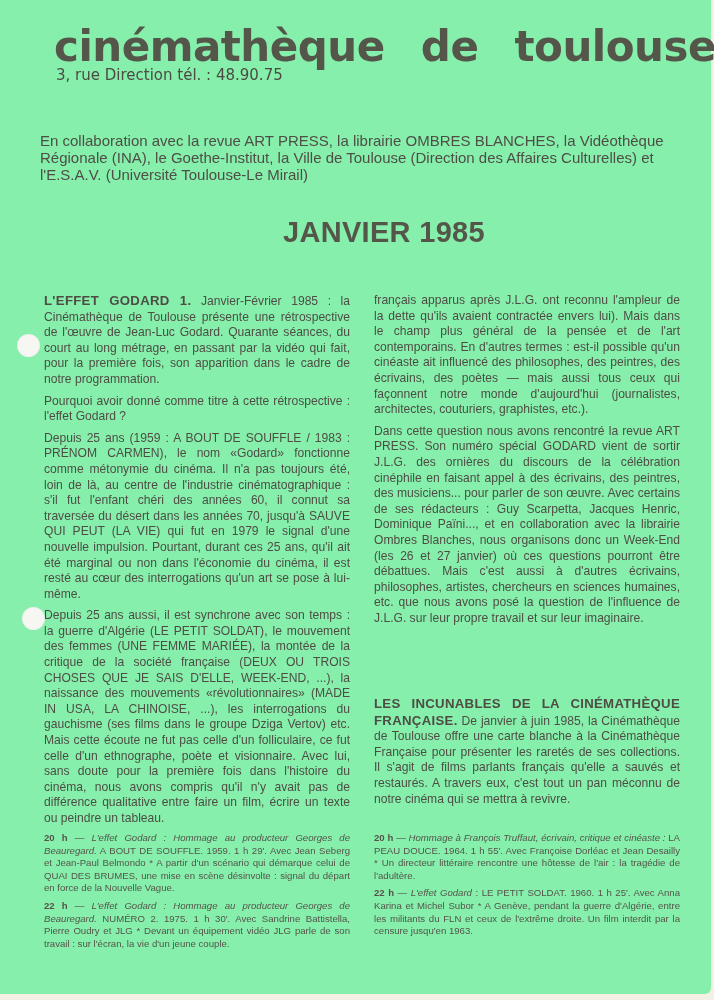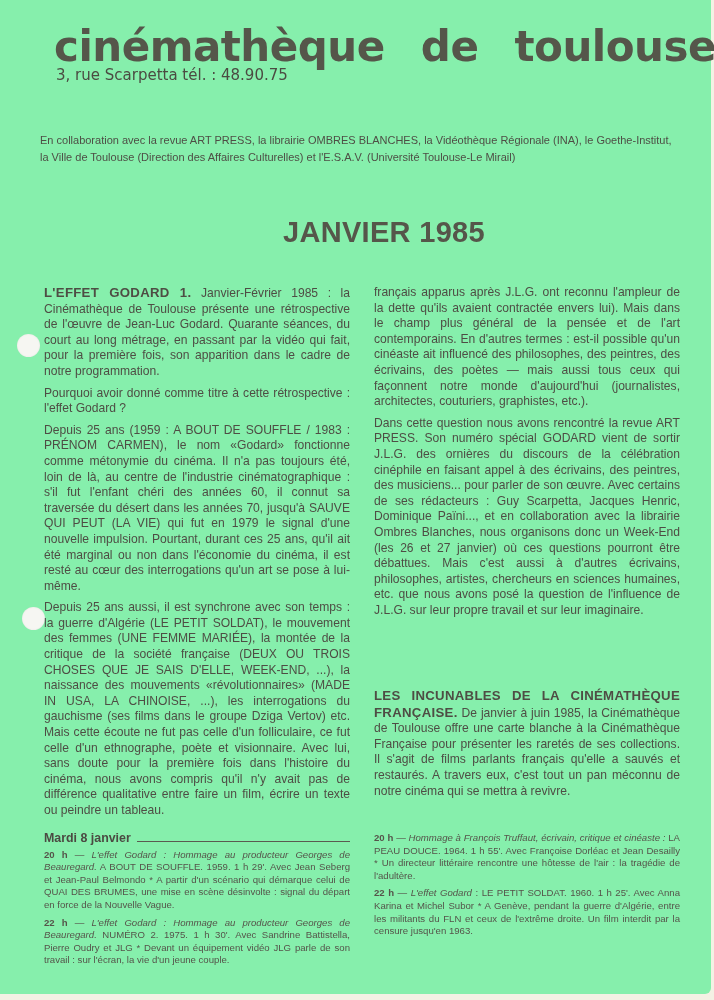--- a/index.html
+++ b/index.html
@@ -26,32 +26,32 @@
       word-spacing: 22px; line-height: 46px; white-space: nowrap;
       transform: scaleX(1.0);
     }
     .address {
       position: absolute; left: 56px; top: 66px;
       font-family: "DejaVu Sans", sans-serif; font-size: 15px; color: #4b4b42;
       white-space: nowrap;
     }
     .collab {
       position: absolute; left: 40px; top: 132px; width: 640px;
-      font-family: "Liberation Sans", sans-serif; font-size: 11px; line-height: 17px;
+      font-family: "Liberation Sans", sans-serif; font-size: 15px; line-height: 17px;
       color: #4e4e45;
     }
     .month {
       position: absolute; left: 0; width: 714px; top: 216px; text-align: center;
       font-family: "Liberation Sans", sans-serif; font-weight: bold; font-size: 29px;
       color: #55564a; letter-spacing: 0.3px; padding-left: 27px;
     }
     .col {
       position: absolute; width: 306px;
       font-family: "Liberation Sans", sans-serif; font-size: 12.1px; line-height: 15.6px;
-      color: #4e4d44; text-align: justify;
+      color: #4e4d44; text-align: justify; margin-top: 8px;
     }
     .col p { margin: 0 0 6px 0; }
     .col .lead { font-weight: bold; font-size: 13.2px; letter-spacing: 0.3px; }
     .col-left { left: 44px; top: 285px; }
     .col-right { left: 374px; top: 285px; }
     .col-right2 { left: 374px; top: 688px; }
     .prog {
       position: absolute; width: 306px;
       font-family: "Liberation Sans", sans-serif; font-size: 9.6px; line-height: 12.6px;
       color: #55544a; text-align: justify;
@@ -68,21 +68,21 @@
     .prog .it { font-style: italic; }
   </style>
 </head>
 <body>
 
 <div class="page">
   <div class="hole" style="left:17px; top:334px;"></div>
   <div class="hole" style="left:22px; top:607px;"></div>
 
   <div class="masthead">cinémathèque de toulouse</div>
-  <div class="address">3, rue Scarpetta tél. : 48.90.75</div>
+  <div class="address">3, rue Direction tél. : 48.90.75</div>
 
   <div class="collab">En collaboration avec la revue ART PRESS, la librairie OMBRES BLANCHES, la Vidéothèque Régionale (INA), le Goethe-Institut, la Ville de Toulouse (Direction des Affaires Culturelles) et l'E.S.A.V. (Université Toulouse-Le Mirail)</div>
 
   <div class="month">JANVIER 1985</div>
 
   <div class="col col-left">
     <p><span class="lead">L'EFFET GODARD 1.</span><span> Janvier-Février 1985 : la Cinémathèque de Toulouse présente une rétrospective de l'œuvre de Jean-Luc Godard. Quarante séances, du court au long métrage, en passant par la vidéo qui fait, pour la première fois, son apparition dans le cadre de notre programmation.</span></p>
     <p>Pourquoi avoir donné comme titre à cette rétrospective : l'effet Godard ?</p>
     <p>Depuis 25 ans (1959 : A BOUT DE SOUFFLE / 1983 : PRÉNOM CARMEN), le nom «Godard» fonctionne comme métonymie du cinéma. Il n'a pas toujours été, loin de là, au centre de l'industrie cinématographique : s'il fut l'enfant chéri des années 60, il connut sa traversée du désert dans les années 70, jusqu'à SAUVE QUI PEUT (LA VIE) qui fut en 1979 le signal d'une nouvelle impulsion. Pourtant, durant ces 25 ans, qu'il ait été marginal ou non dans l'économie du cinéma, il est resté au cœur des interrogations qu'un art se pose à lui-même.</p>
     <p>Depuis 25 ans aussi, il est synchrone avec son temps : la guerre d'Algérie (LE PETIT SOLDAT), le mouvement des femmes (UNE FEMME MARIÉE), la montée de la critique de la société française (DEUX OU TROIS CHOSES QUE JE SAIS D'ELLE, WEEK-END, ...), la naissance des mouvements «révolutionnaires» (MADE IN USA, LA CHINOISE, ...), les interrogations du gauchisme (ses films dans le groupe Dziga Vertov) etc. Mais cette écoute ne fut pas celle d'un folliculaire, ce fut celle d'un ethnographe, poète et visionnaire. Avec lui, sans doute pour la première fois dans l'histoire du cinéma, nous avons compris qu'il n'y avait pas de différence qualitative entre faire un film, écrire un texte ou peindre un tableau.</p>
@@ -91,24 +91,20 @@
   <div class="col col-right">
     <p>français apparus après J.L.G. ont reconnu l'ampleur de la dette qu'ils avaient contractée envers lui). Mais dans le champ plus général de la pensée et de l'art contemporains. En d'autres termes : est-il possible qu'un cinéaste ait influencé des philosophes, des peintres, des écrivains, des poètes — mais aussi tous ceux qui façonnent notre monde d'aujourd'hui (journalistes, architectes, couturiers, graphistes, etc.).</p>
     <p>Dans cette question nous avons rencontré la revue ART PRESS. Son numéro spécial GODARD vient de sortir J.L.G. des ornières du discours de la célébration cinéphile en faisant appel à des écrivains, des peintres, des musiciens... pour parler de son œuvre. Avec certains de ses rédacteurs : Guy Scarpetta, Jacques Henric, Dominique Païni..., et en collaboration avec la librairie Ombres Blanches, nous organisons donc un Week-End (les 26 et 27 janvier) où ces questions pourront être débattues. Mais c'est aussi à d'autres écrivains, philosophes, artistes, chercheurs en sciences humaines, etc. que nous avons posé la question de l'influence de J.L.G. sur leur propre travail et sur leur imaginaire.</p>
   </div>
 
   <div class="col col-right2">
     <p><span class="lead">LES INCUNABLES DE LA CINÉMATHÈQUE FRANÇAISE.</span><span> De janvier à juin 1985, la Cinémathèque de Toulouse offre une carte blanche à la Cinémathèque Française pour présenter les raretés de ses collections. Il s'agit de films parlants français qu'elle a sauvés et restaurés. A travers eux, c'est tout un pan méconnu de notre cinéma qui se mettra à revivre.</span></p>
   </div>
 
   <div class="prog prog-left">
-    <div class="day-head">
-        <span>Mardi 8 janvier</span>
-        <span class="rule"></span>
-      </div>
     <p><span class="time">20 h</span><span> — </span><span class="it">L'effet Godard : Hommage au producteur Georges de Beauregard.</span><span> A BOUT DE SOUFFLE. 1959. 1 h 29'. Avec Jean Seberg et Jean-Paul Belmondo * A partir d'un scénario qui démarque celui de QUAI DES BRUMES, une mise en scène désinvolte : signal du départ en force de la Nouvelle Vague.</span></p>
     <p><span class="time">22 h</span><span> — </span><span class="it">L'effet Godard : Hommage au producteur Georges de Beauregard.</span><span> NUMÉRO 2. 1975. 1 h 30'. Avec Sandrine Battistella, Pierre Oudry et JLG * Devant un équipement vidéo JLG parle de son travail : sur l'écran, la vie d'un jeune couple.</span></p>
   </div>
 
   <div class="prog prog-right">
     <p><span class="time">20 h</span><span> — </span><span class="it">Hommage à François Truffaut, écrivain, critique et cinéaste :</span><span> LA PEAU DOUCE. 1964. 1 h 55'. Avec Françoise Dorléac et Jean Desailly * Un directeur littéraire rencontre une hôtesse de l'air : la tragédie de l'adultère.</span></p>
     <p><span class="time">22 h</span><span> — </span><span class="it">L'effet Godard</span><span> : LE PETIT SOLDAT. 1960. 1 h 25'. Avec Anna Karina et Michel Subor * A Genève, pendant la guerre d'Algérie, entre les militants du FLN et ceux de l'extrême droite. Un film interdit par la censure jusqu'en 1963.</span></p>
   </div>
 </div>
 

